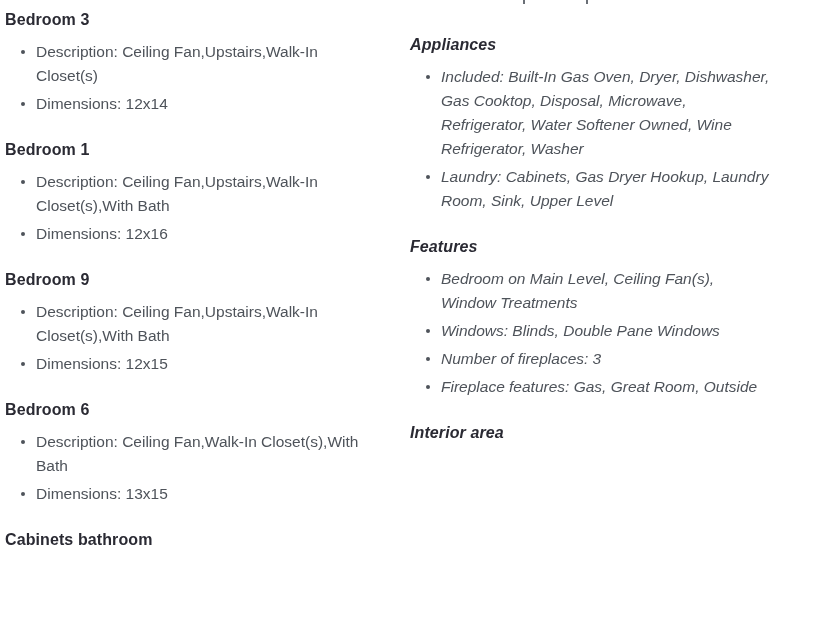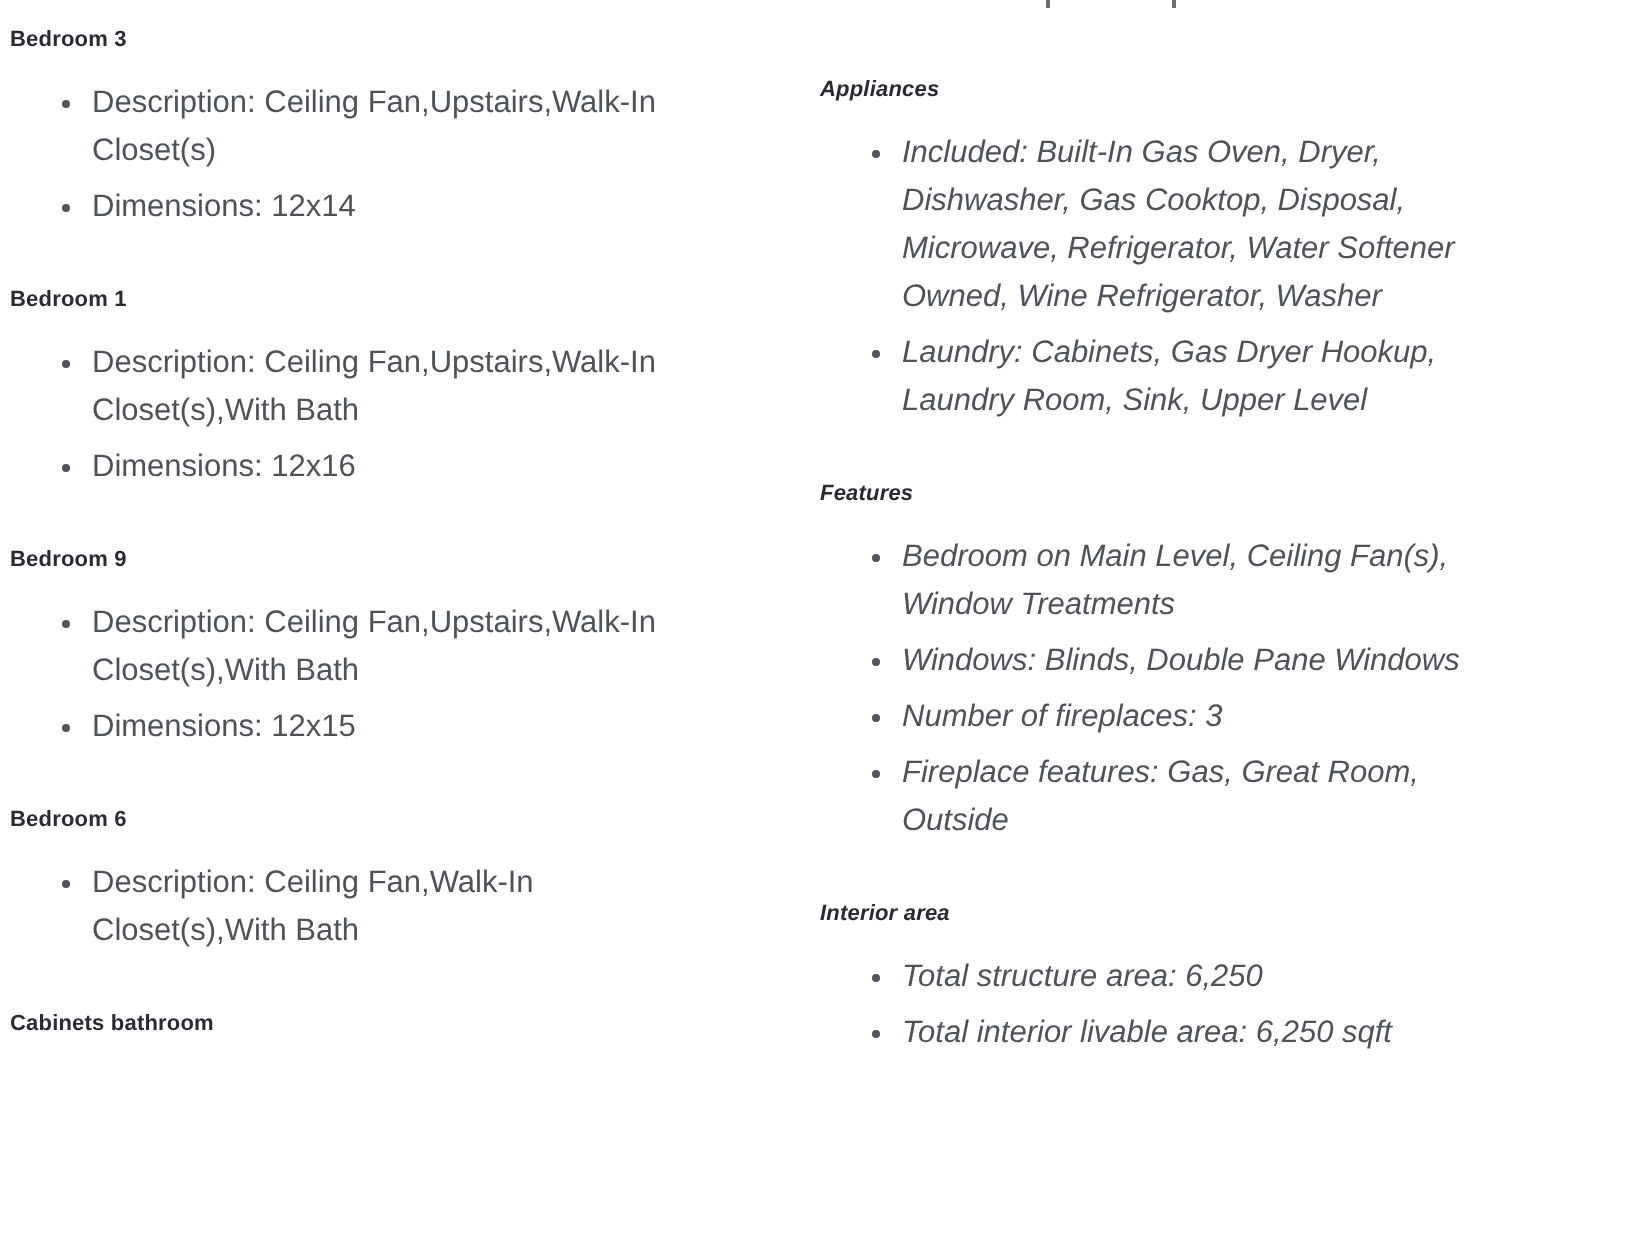--- a/index.html
+++ b/index.html
@@ -23,28 +23,28 @@
     display: flex;
     align-items: flex-start;
   }
   .col { box-sizing: border-box; }
   .col-left  { width: 372px; margin-right: 33px; }
   .col-right { width: 362px; margin-top: 25px; font-style: italic; }
 
   .fact-section { margin: 0 0 24px 0; }
   .fact-heading {
     margin: 0 0 10px 0;
-    font-size: 11px;
+    font-size: 16px;
     line-height: 20px;
     font-weight: 700;
     color: #2a2a33;
     letter-spacing: 0.1px;
   }
   .fact-list {
-    margin: 10px;
+    margin: 0;
     padding: 0 0 0 31px;
     list-style: none;
   }
   .fact-item {
     position: relative;
     margin: 0 0 4px 0;
     font-size: 15.5px;
     line-height: 24px;
     color: #4e535a;
   }
@@ -99,20 +99,21 @@
     <ul class="fact-list">
           <li class="fact-item">Description: Ceiling Fan,Upstairs,Walk-In Closet(s),With Bath</li>
           <li class="fact-item">Dimensions: 12x15</li>
         </ul>
   </section>
 
   <section class="fact-section">
     <h3 class="fact-heading">Bedroom 6</h3>
     <ul class="fact-list">
           <li class="fact-item">Description: Ceiling Fan,Walk-In Closet(s),With Bath</li>
+          <li class="fact-item">Dimensions: 13x15</li>
         </ul>
   </section>
 
   <section class="fact-section">
     <h3 class="fact-heading">Cabinets bathroom</h3>
   </section>
 </div>
   <div class="col col-right">
   <section class="fact-section">
     <h3 class="fact-heading">Appliances</h3>
@@ -127,19 +128,15 @@
     <ul class="fact-list">
           <li class="fact-item">Bedroom on Main Level, Ceiling Fan(s), Window Treatments</li>
           <li class="fact-item">Windows: Blinds, Double Pane Windows</li>
           <li class="fact-item">Number of fireplaces: 3</li>
           <li class="fact-item">Fireplace features: Gas, Great Room, Outside</li>
         </ul>
   </section>
 
   <section class="fact-section">
     <h3 class="fact-heading">Interior area</h3>
-    <ul class="fact-list">
-          <li class="fact-item">Total structure area: 6,250</li>
-          <li class="fact-item">Total interior livable area: 6,250 sqft</li>
-        </ul>
   </section>
 </div>
 </div>
 
 </body></html>

